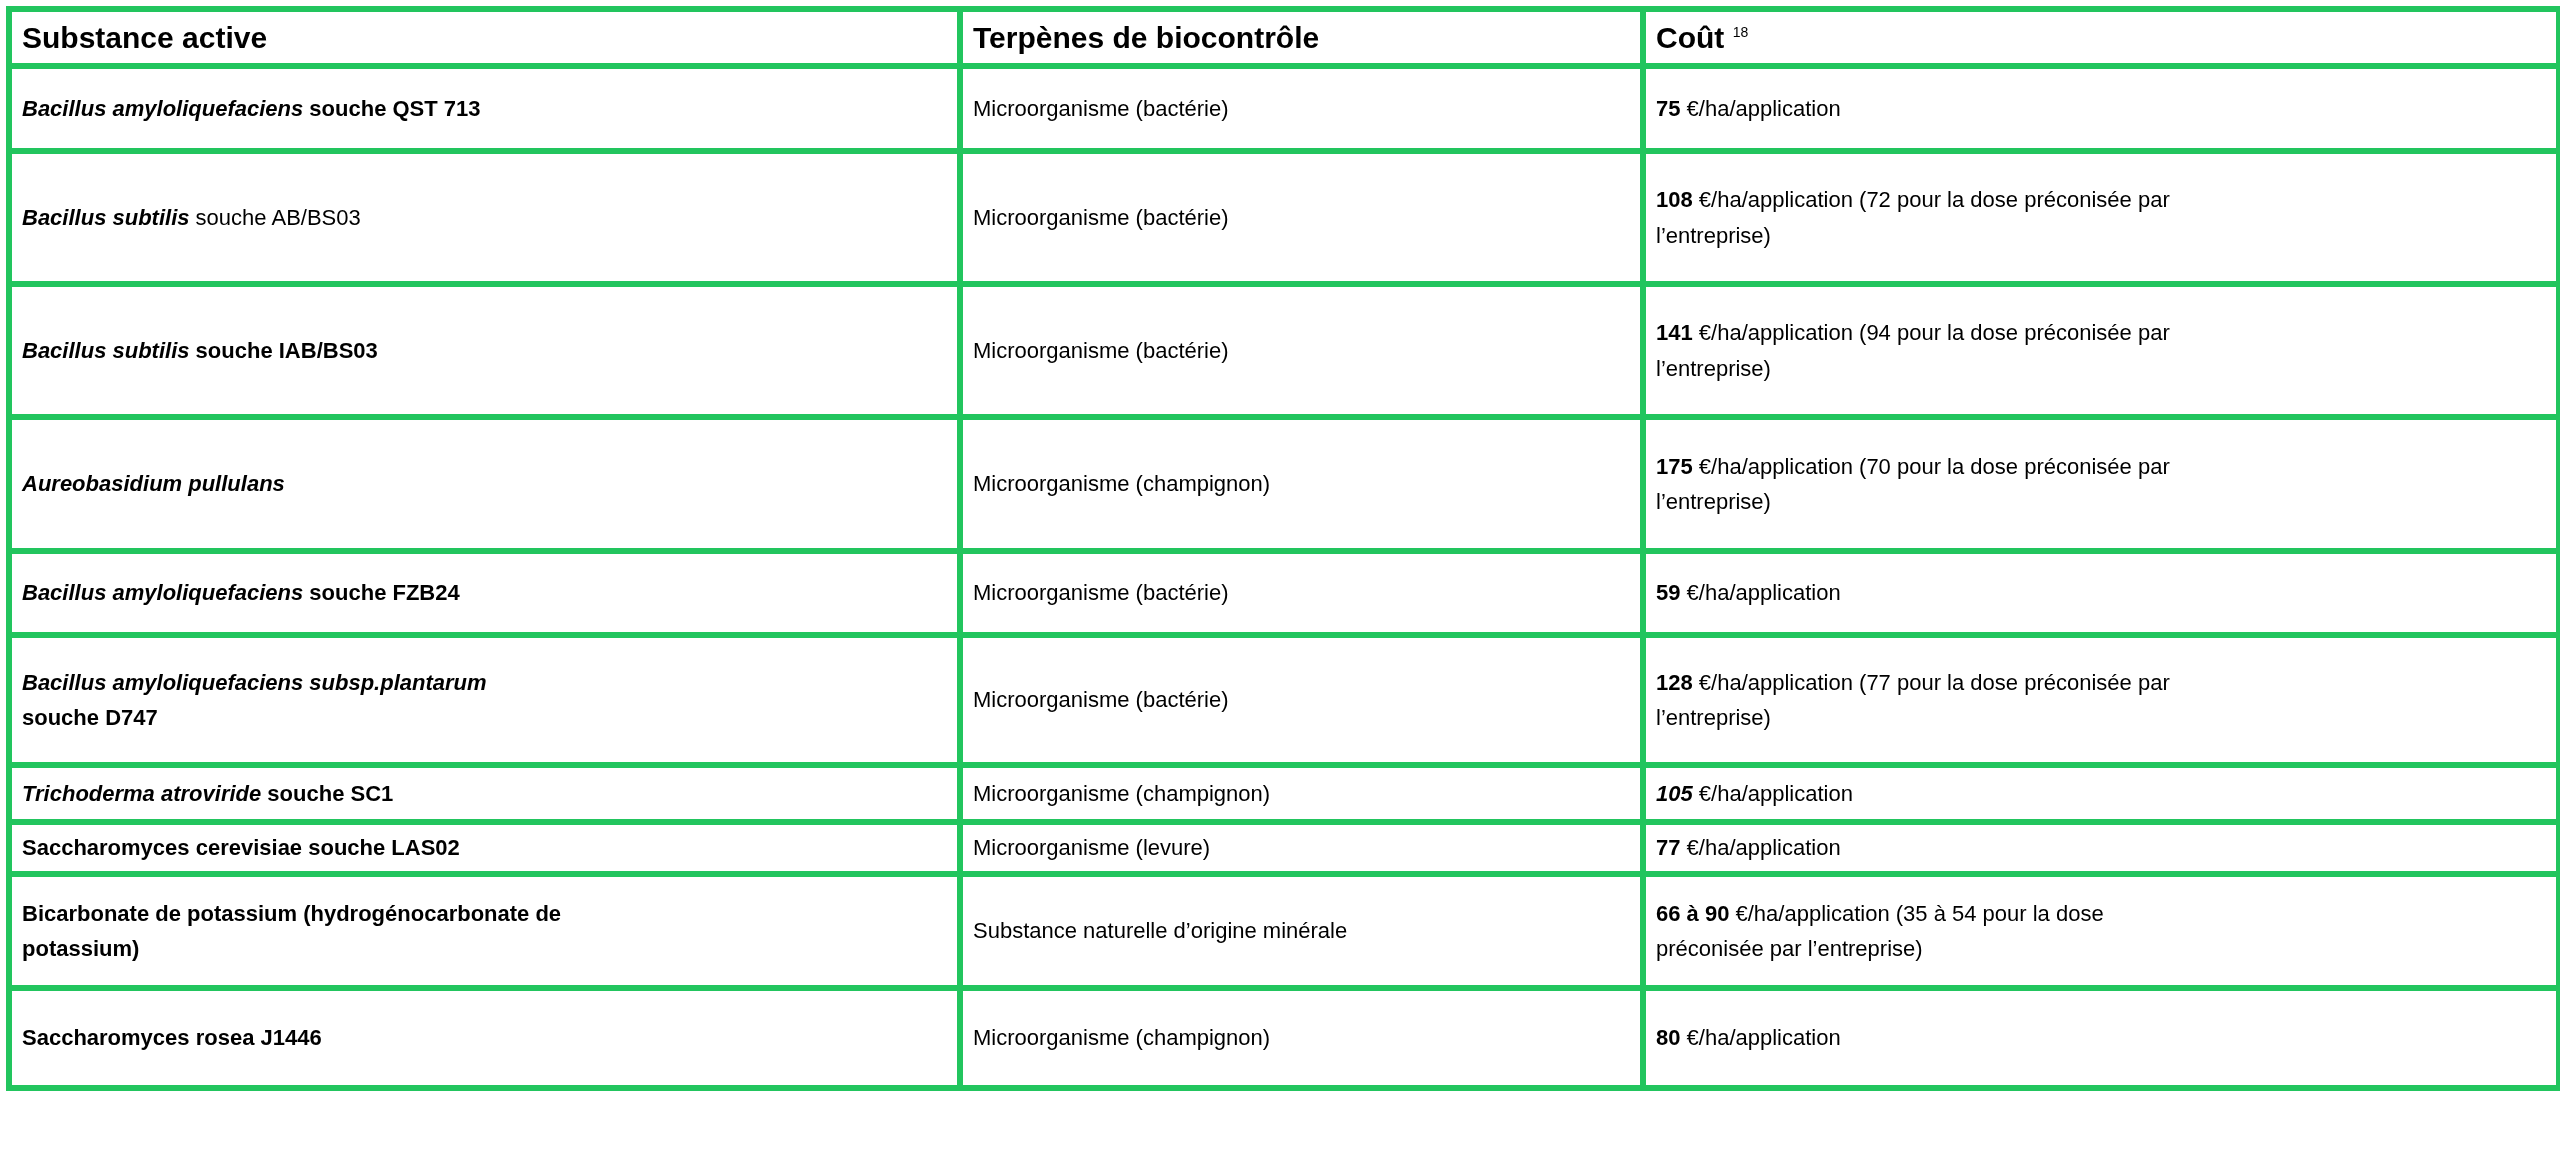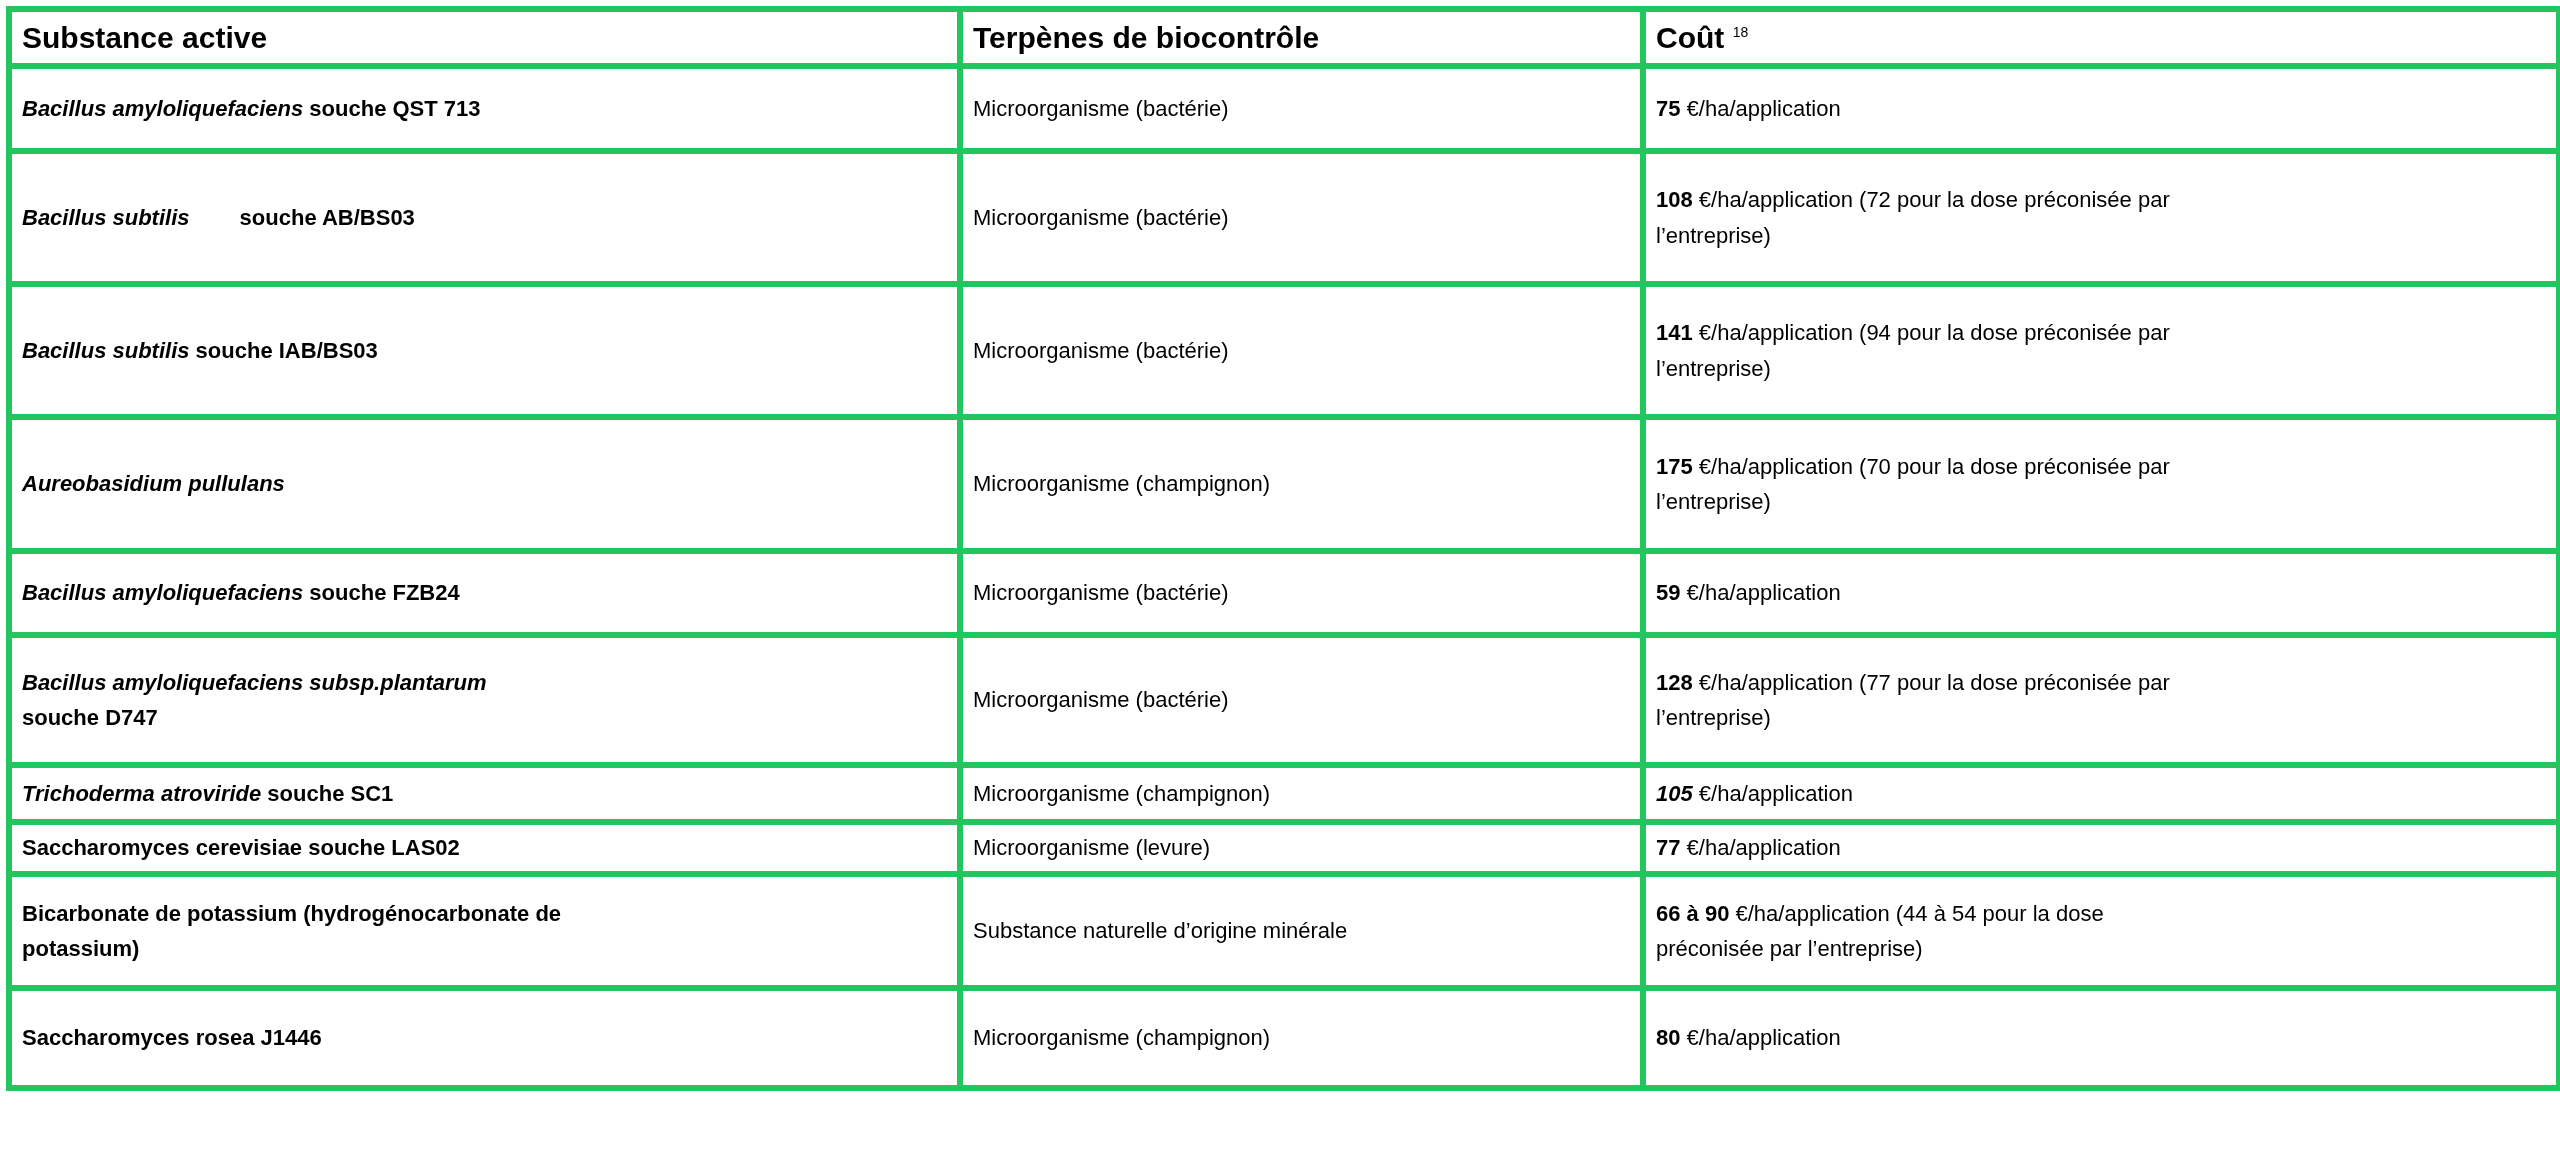--- a/index.html
+++ b/index.html
@@ -74,21 +74,21 @@
     </tr>
   </thead>
   <tbody id="rows">
   <tr>
     <td class="substance"><span style="font-weight: 700; font-style: italic;">Bacillus amyloliquefaciens</span><span style="font-weight: 700;"> souche QST 713</span></td>
     <td class="category"><span>Microorganisme (bactérie)</span></td>
     <td class="cost"><span style="font-weight: 700;">75</span><span> €/ha/application</span></td>
   </tr>
 
   <tr>
-    <td class="substance"><span style="font-weight: 700; font-style: italic;">Bacillus subtilis</span><span style="font-weight: 700; margin-left: 44px;"> souche AB/BS03</span></td>
+    <td class="substance"><span style="font-weight: 700; font-style: italic;">Bacillus subtilis</span><span style="font-weight: 400;"> souche AB/BS03</span></td>
     <td class="category"><span>Microorganisme (bactérie)</span></td>
     <td class="cost"><span style="font-weight: 700;">108</span><span> €/ha/application (72 pour la dose préconisée par</span><br><span>l’entreprise)</span></td>
   </tr>
 
   <tr>
     <td class="substance"><span style="font-weight: 700; font-style: italic;">Bacillus subtilis</span><span style="font-weight: 700;"> souche IAB/BS03</span></td>
     <td class="category"><span>Microorganisme (bactérie)</span></td>
     <td class="cost"><span style="font-weight: 700;">141</span><span> €/ha/application (94 pour la dose préconisée par</span><br><span>l’entreprise)</span></td>
   </tr>
 
@@ -118,21 +118,21 @@
 
   <tr>
     <td class="substance"><span style="font-weight: 700;">Saccharomyces cerevisiae souche LAS02</span></td>
     <td class="category"><span>Microorganisme (levure)</span></td>
     <td class="cost"><span style="font-weight: 700;">77</span><span> €/ha/application</span></td>
   </tr>
 
   <tr>
     <td class="substance"><span style="font-weight: 700;">Bicarbonate de potassium (hydrogénocarbonate de</span><br><span style="font-weight: 700;">potassium)</span></td>
     <td class="category"><span>Substance naturelle d’origine minérale</span></td>
-    <td class="cost"><span style="font-weight: 700;">66 à 90</span><span> €/ha/application (44 à 54 pour la dose</span><br><span>préconisée par l’entreprise)</span></td>
+    <td class="cost"><span style="font-weight: 700;">66 à 90</span><span> €/ha/application (35 à 54 pour la dose</span><br><span>préconisée par l’entreprise)</span></td>
   </tr>
 
 
   <tr>
     <td class="substance"><span style="font-weight: 700;">Saccharomyces rosea J1446</span></td>
     <td class="category"><span>Microorganisme (champignon)</span></td>
     <td class="cost"><span style="font-weight: 700;">80</span><span> €/ha/application</span></td>
   </tr>
 </tbody>
 </table>

